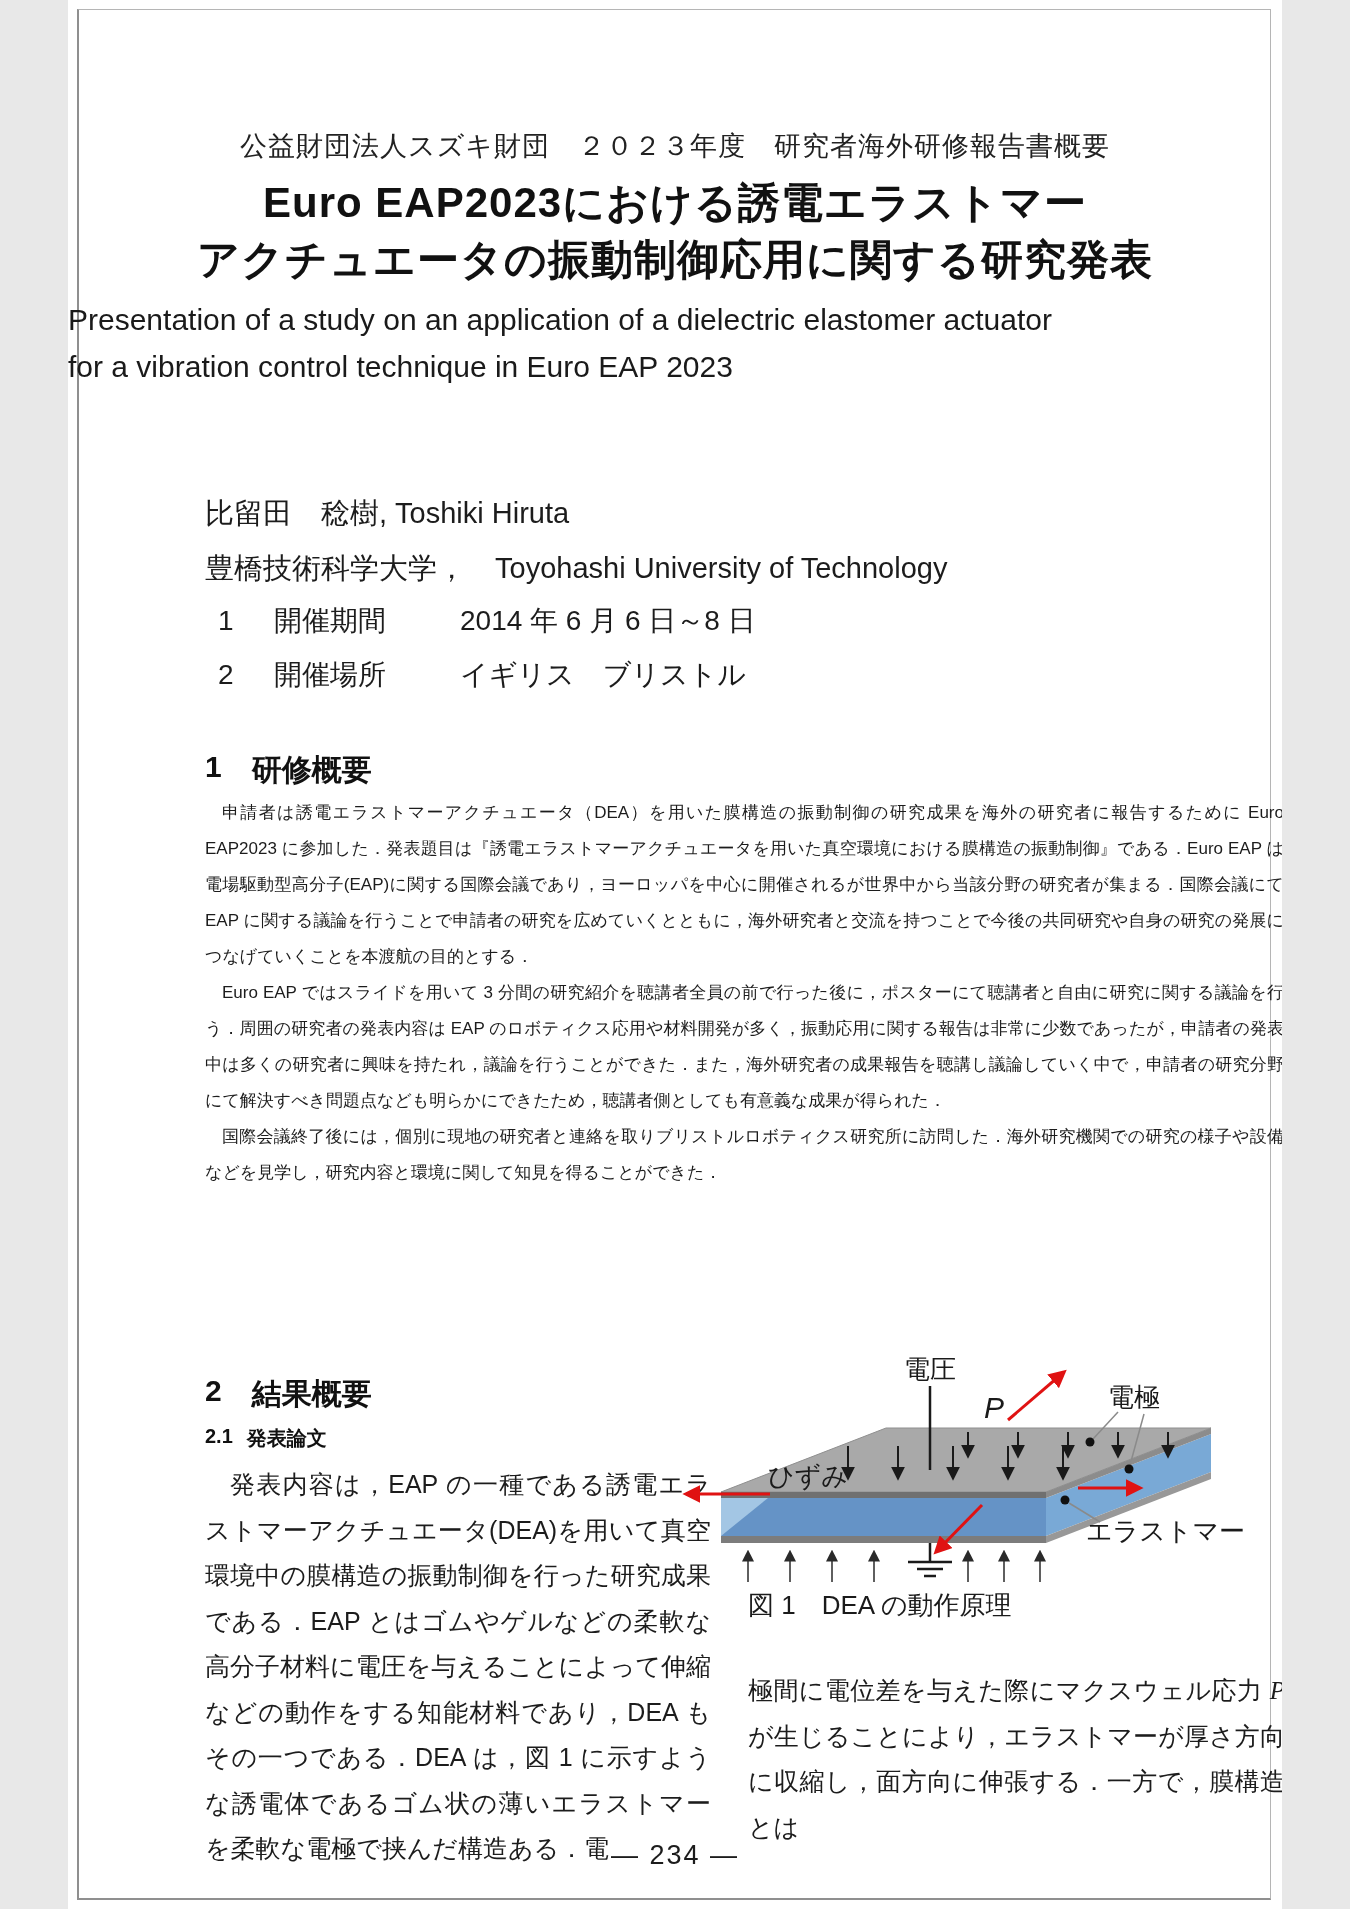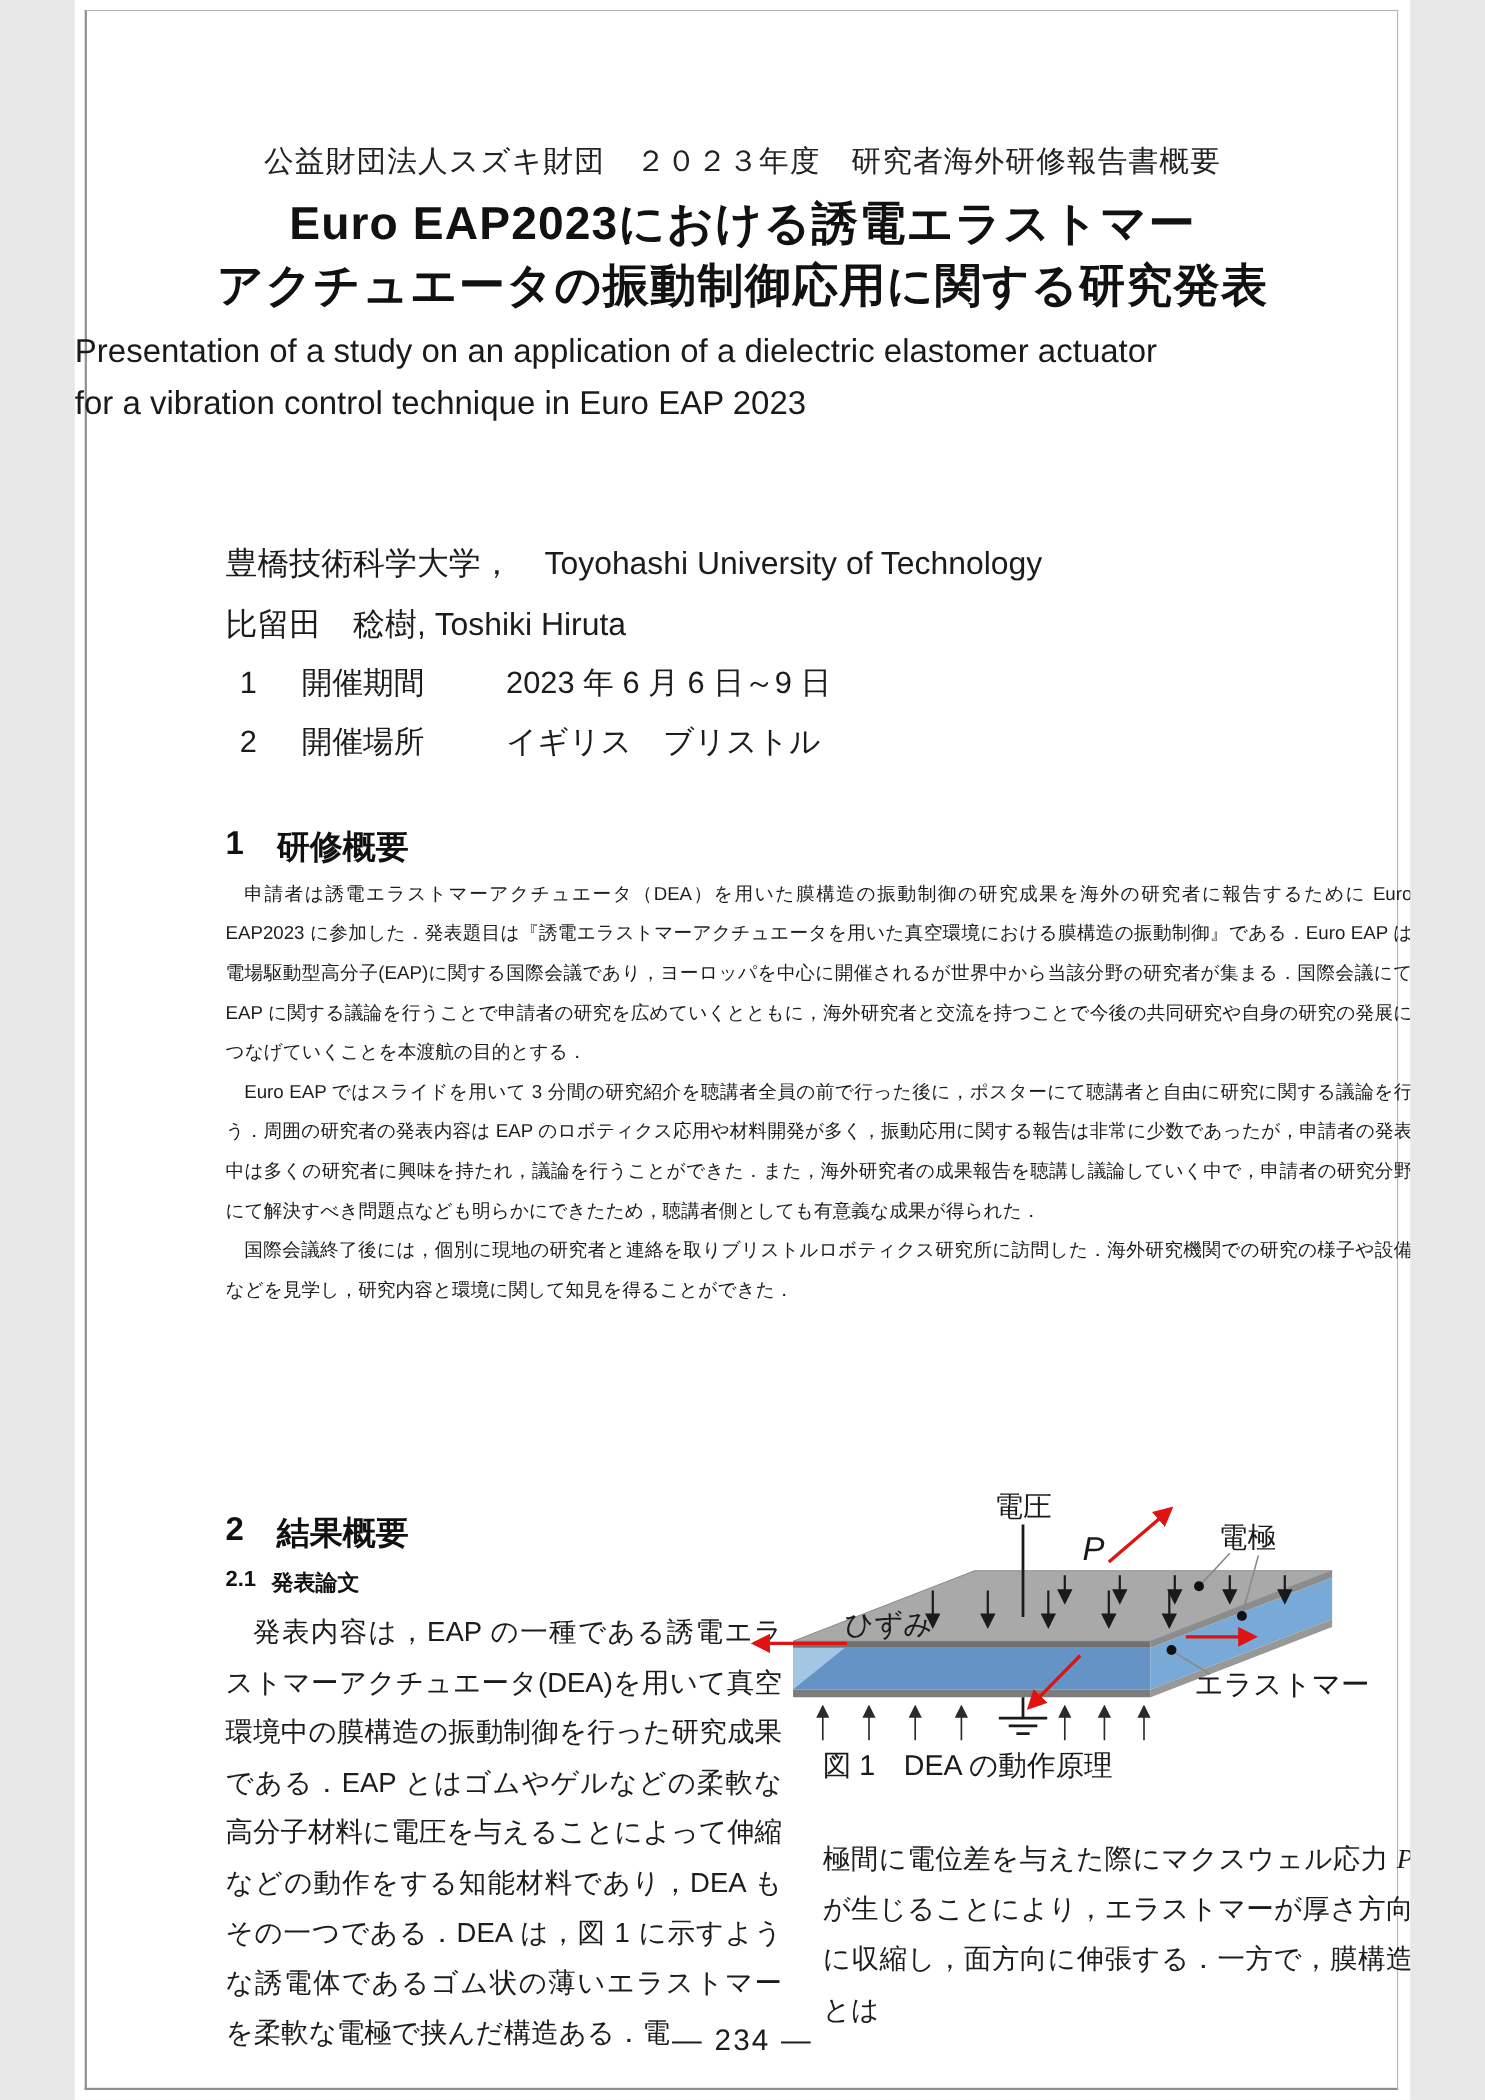--- a/index.html
+++ b/index.html
@@ -95,29 +95,29 @@
     <div>Euro EAP2023における誘電エラストマー</div>
     <div>アクチュエータの振動制御応用に関する研究発表</div>
   </div>
 
   <div class="doc-subtitle">
     <div>Presentation of a study on an application of a dielectric elastomer actuator</div>
     <div>for a vibration control technique in Euro EAP 2023</div>
   </div>
 
   <div class="author-block">
+    <div>比留田　稔樹, Toshiki Hiruta</div>
     <div>豊橋技術科学大学，　Toyohashi University of Technology</div>
-    <div>比留田　稔樹, Toshiki Hiruta</div>
   </div>
 
   <div class="meta-block">
     <div class="meta-row">
       <span class="meta-num">1</span>
       <span class="meta-label">開催期間</span>
-      <span class="meta-value">2023 年 6 月 6 日～9 日</span>
+      <span class="meta-value">2014 年 6 月 6 日～8 日</span>
     </div>
     <div class="meta-row">
       <span class="meta-num">2</span>
       <span class="meta-label">開催場所</span>
       <span class="meta-value">イギリス　ブリストル</span>
     </div>
   </div>
 
   <div class="sec-heading" id="sec1-heading">
     <span class="num">1</span>

